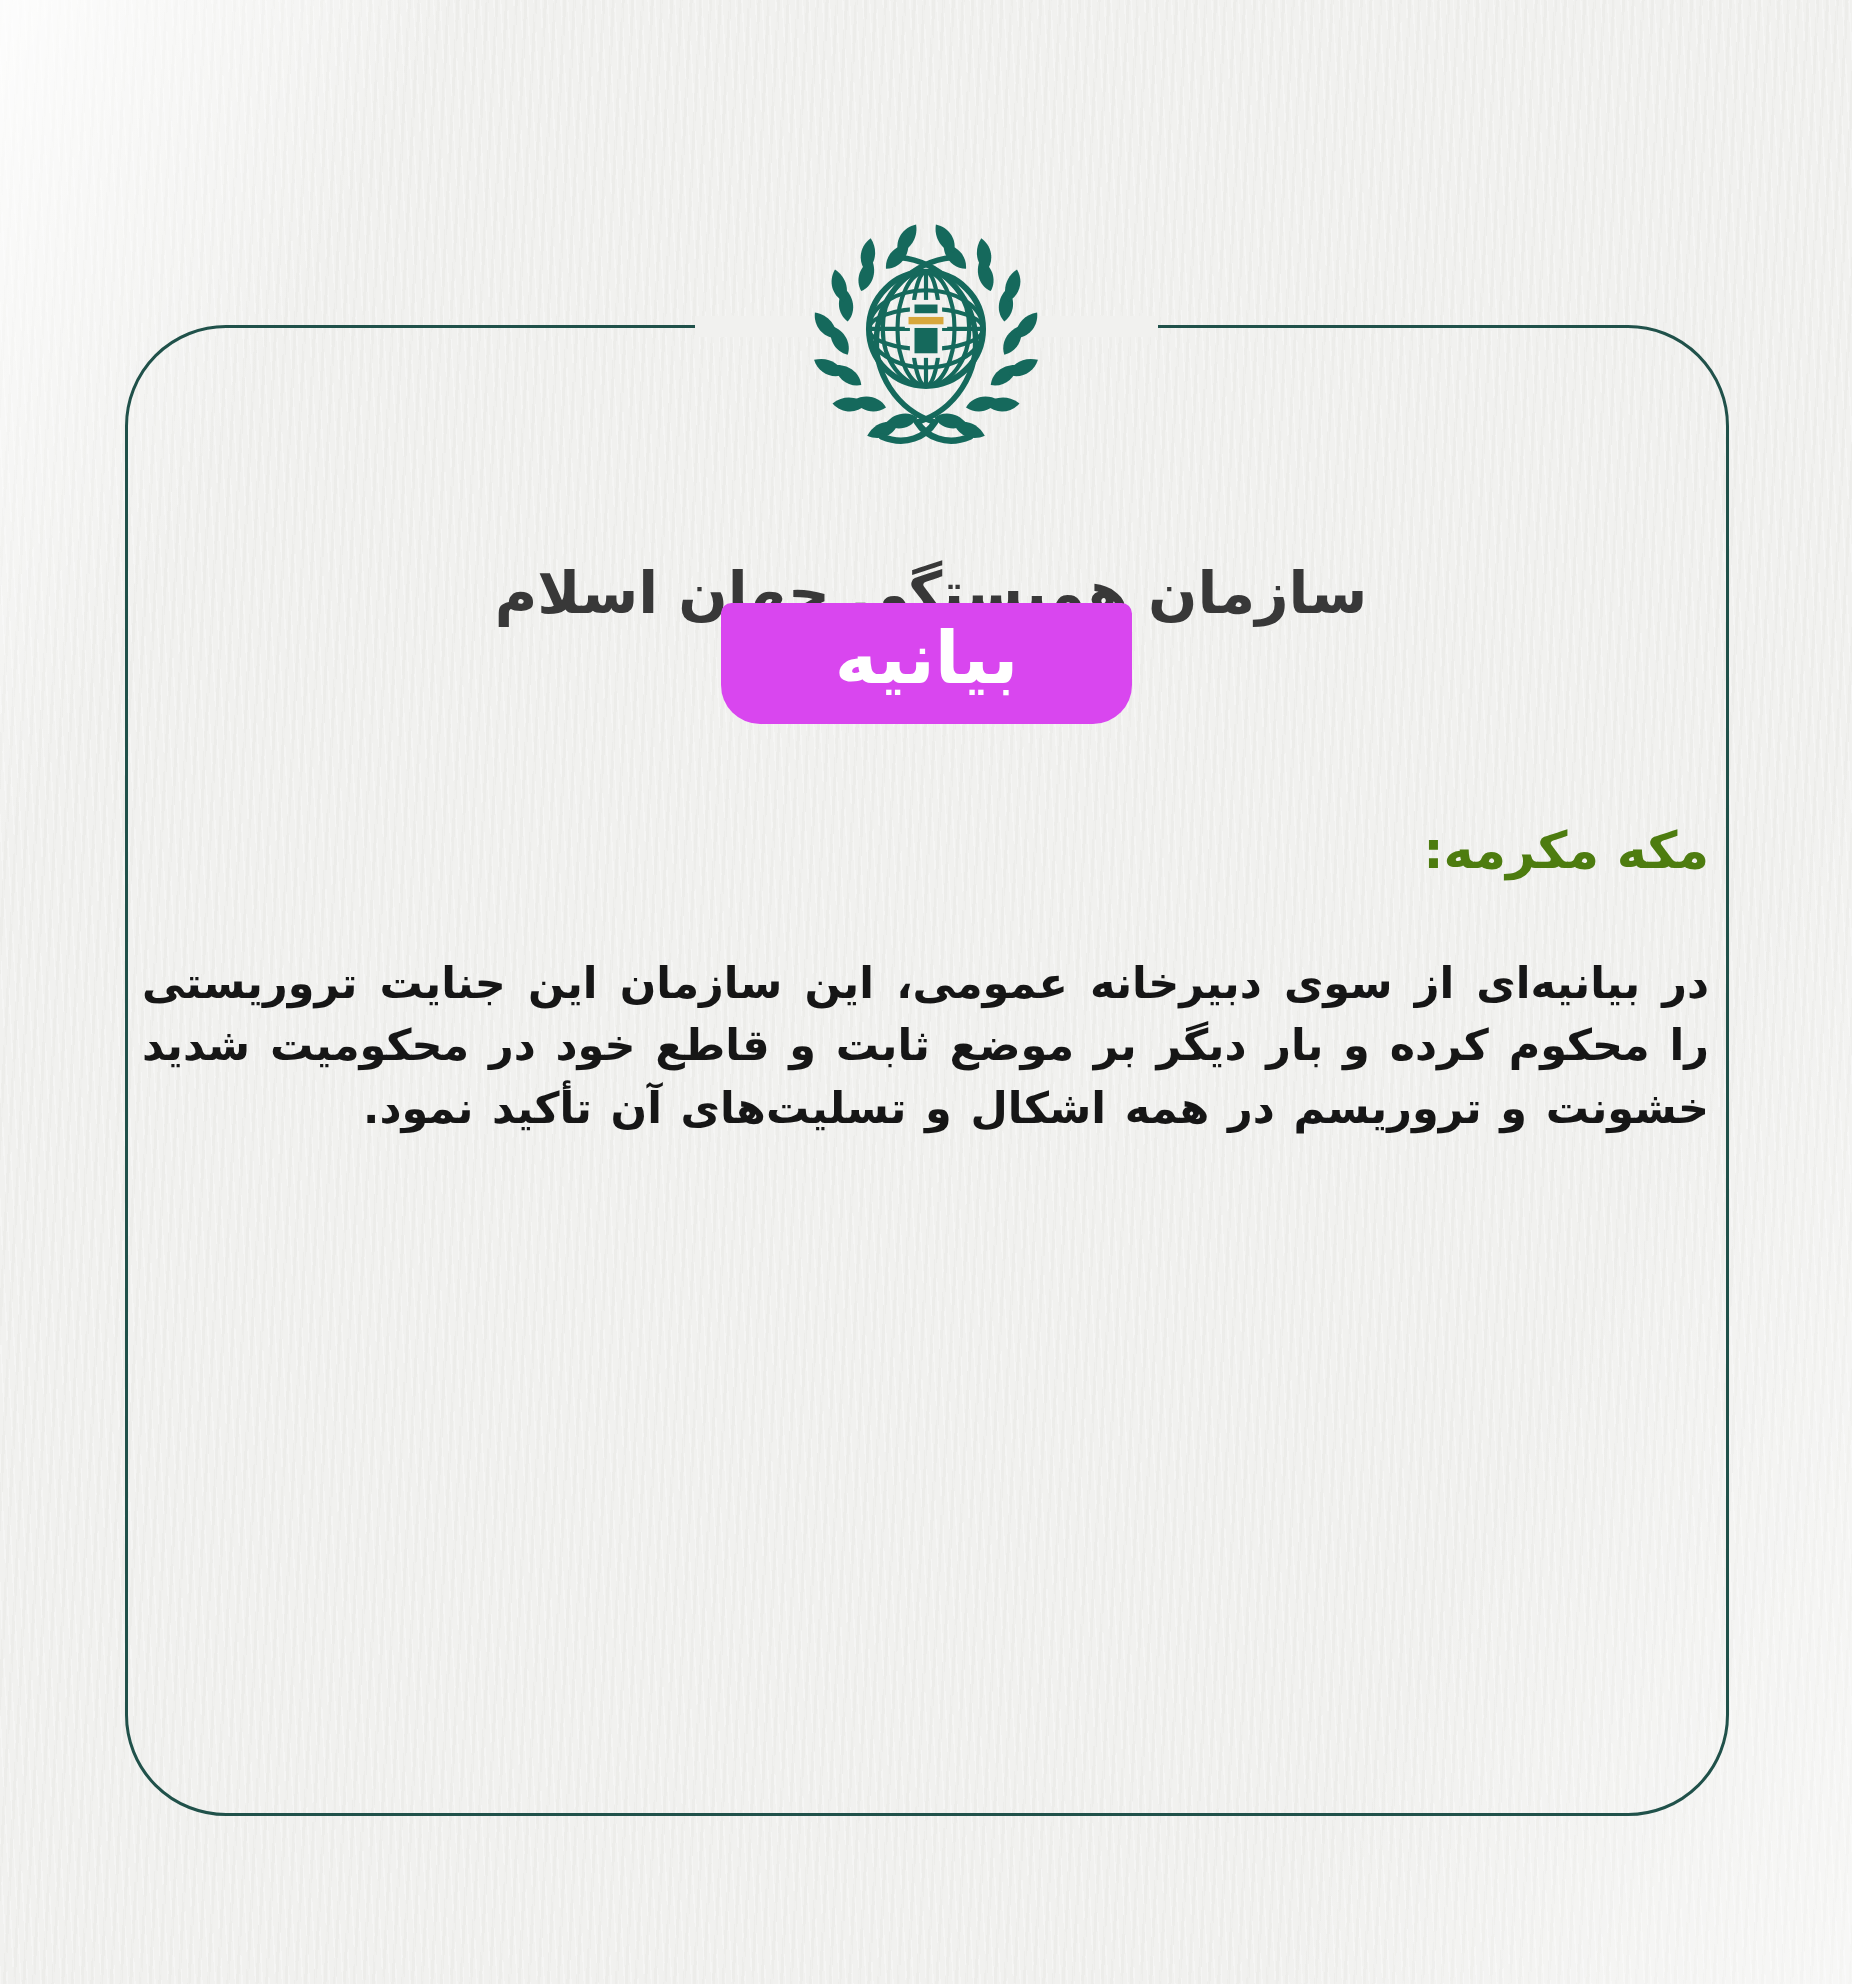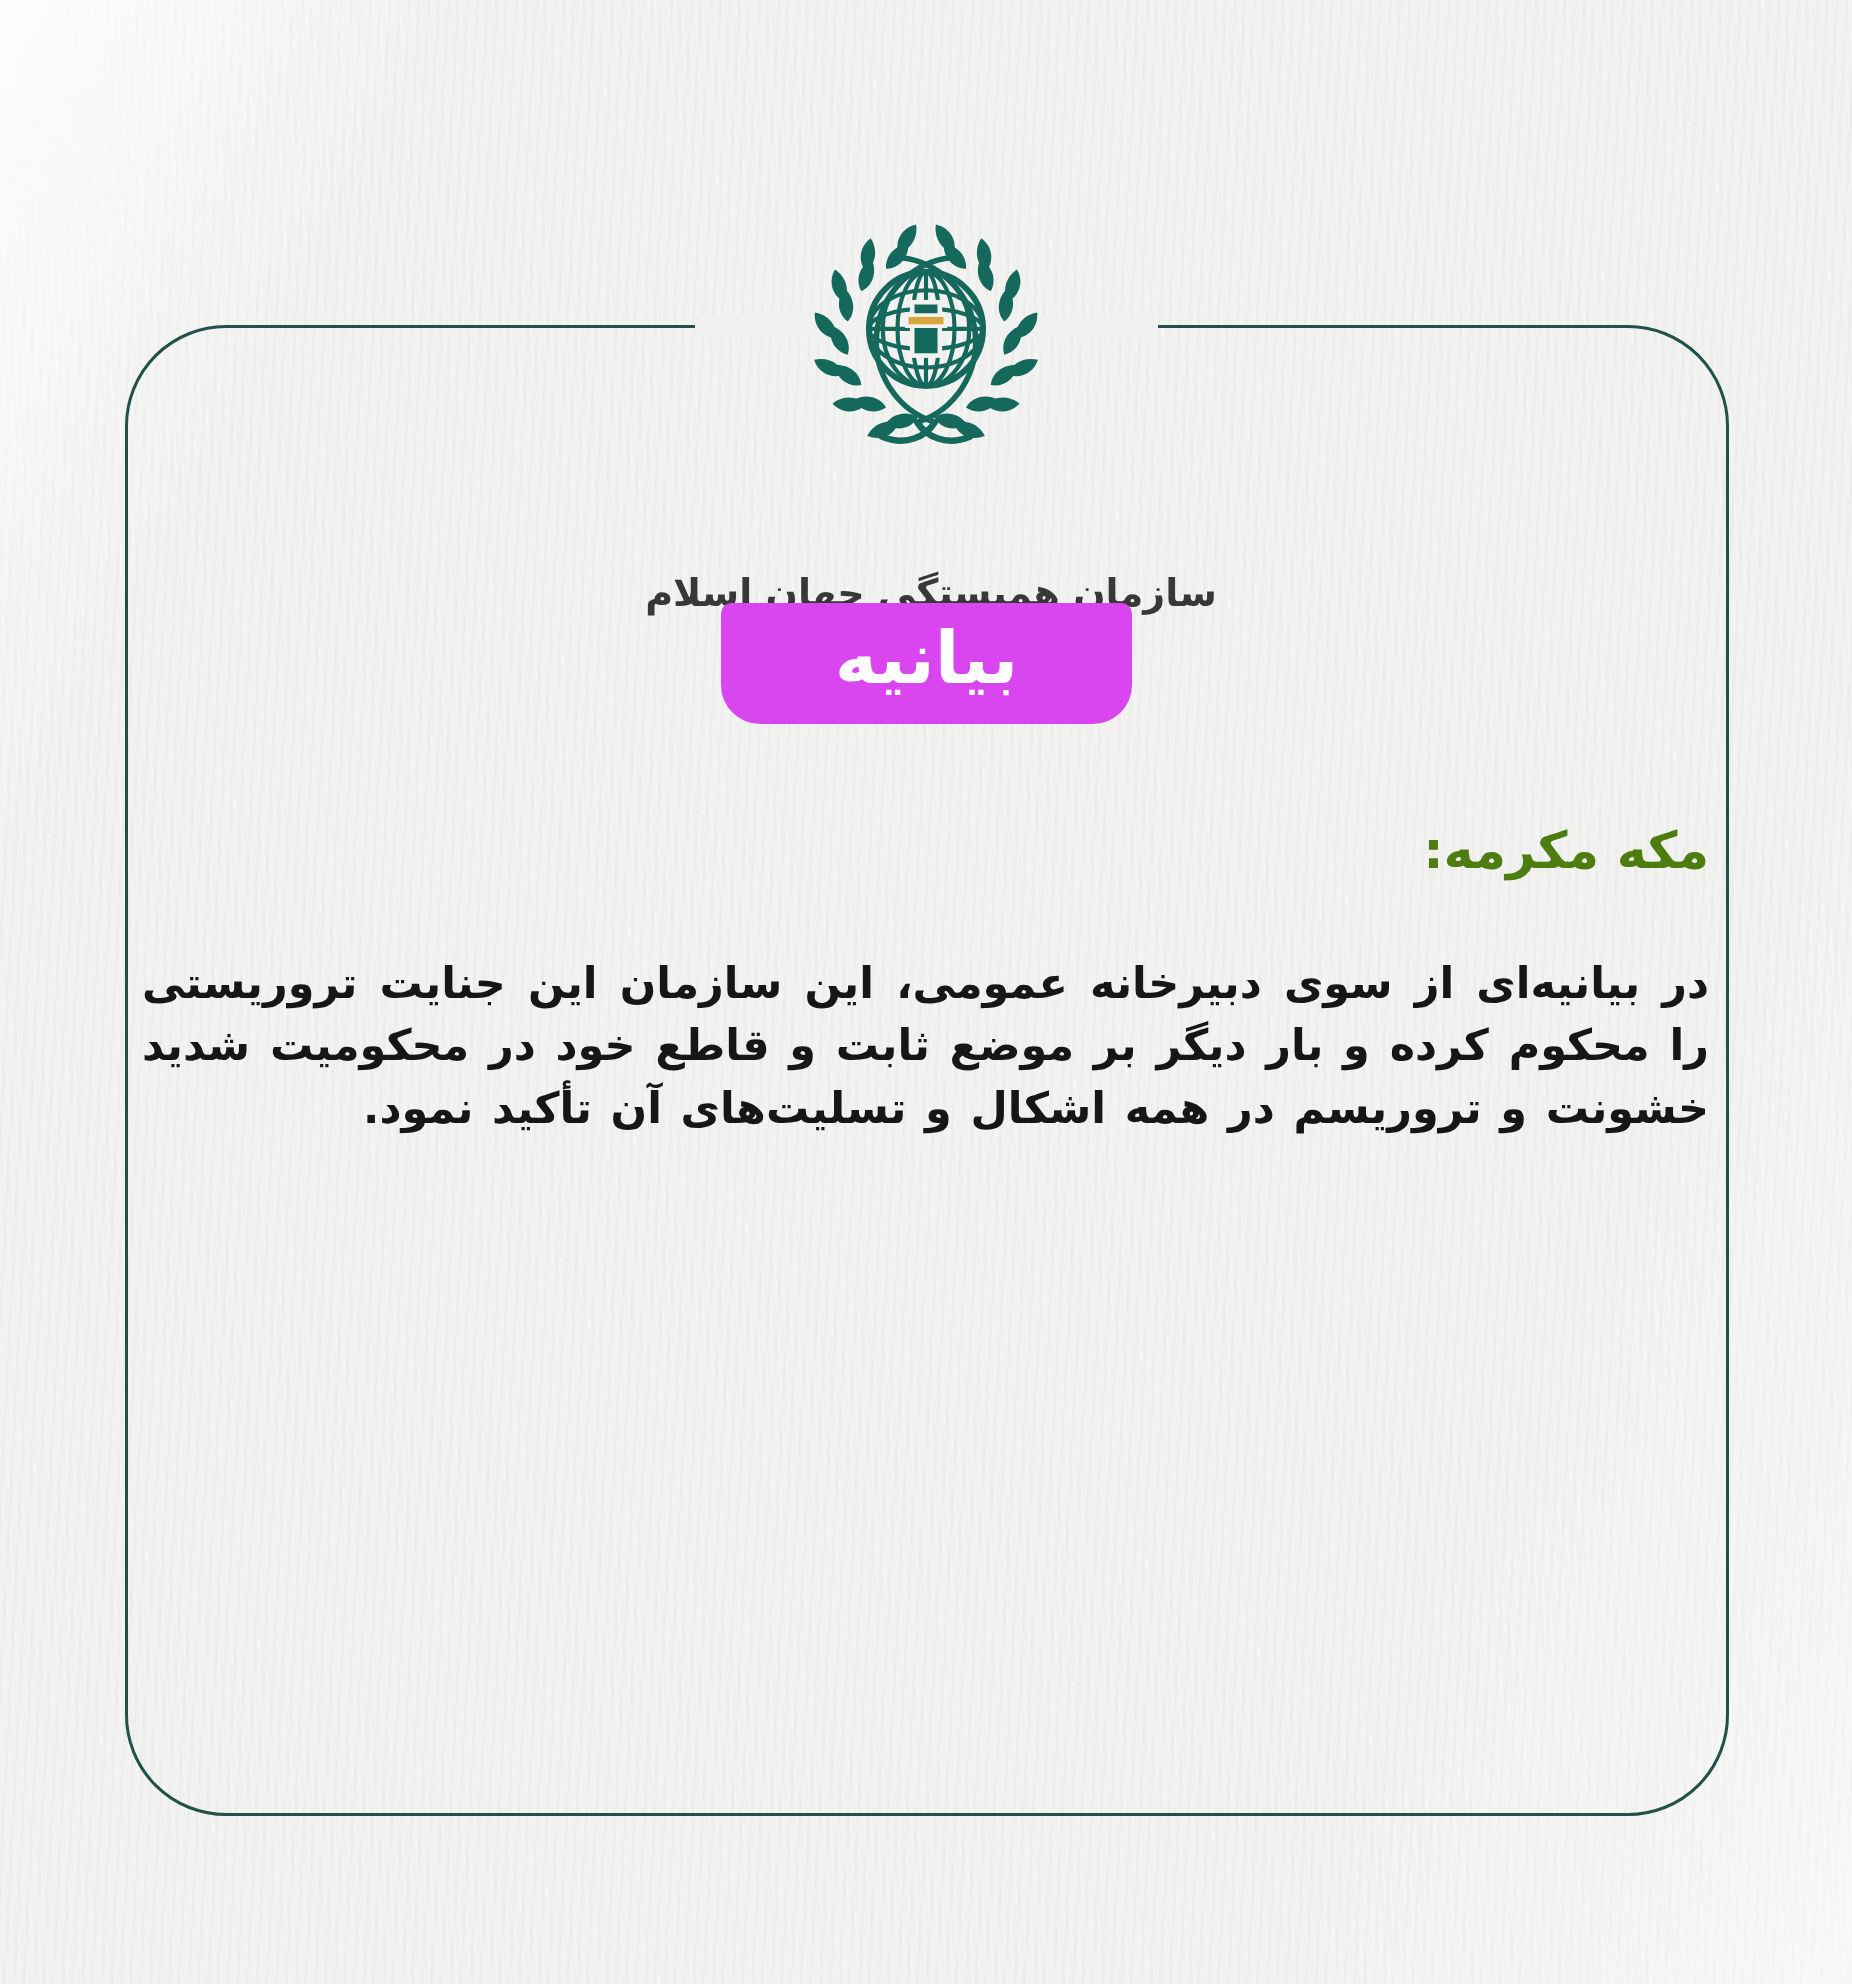--- a/index.html
+++ b/index.html
@@ -29,21 +29,21 @@
   .emblem{position:absolute;left:788px;top:200px;width:276px;height:267px;}
   .calligraphy{
     position:absolute;left:0;right:0;top:442px;height:112px;
     display:flex;align-items:center;justify-content:center;
     font-size:60px;font-weight:bold;color:#3d3d3d;direction:rtl;
     letter-spacing:0.7px;
   }
   .orgname{
     position:absolute;left:10px;right:0;top:559px;height:67px;
     display:flex;align-items:center;justify-content:center;
-    font-size:38px;font-weight:bold;color:#383838;direction:rtl;
+    font-size:58px;font-weight:bold;color:#383838;direction:rtl;
   }
   .banner{
     position:absolute;left:721px;top:603px;width:411px;height:121px;
     background:#d946ef;border-radius:10.5px 10.5px 39px 39px;
     display:flex;align-items:center;justify-content:center;
   }
   .banner-label{
     color:#ffffff;font-size:72px;font-weight:bold;direction:rtl;
     line-height:1;padding-bottom:10.5px;
   }

